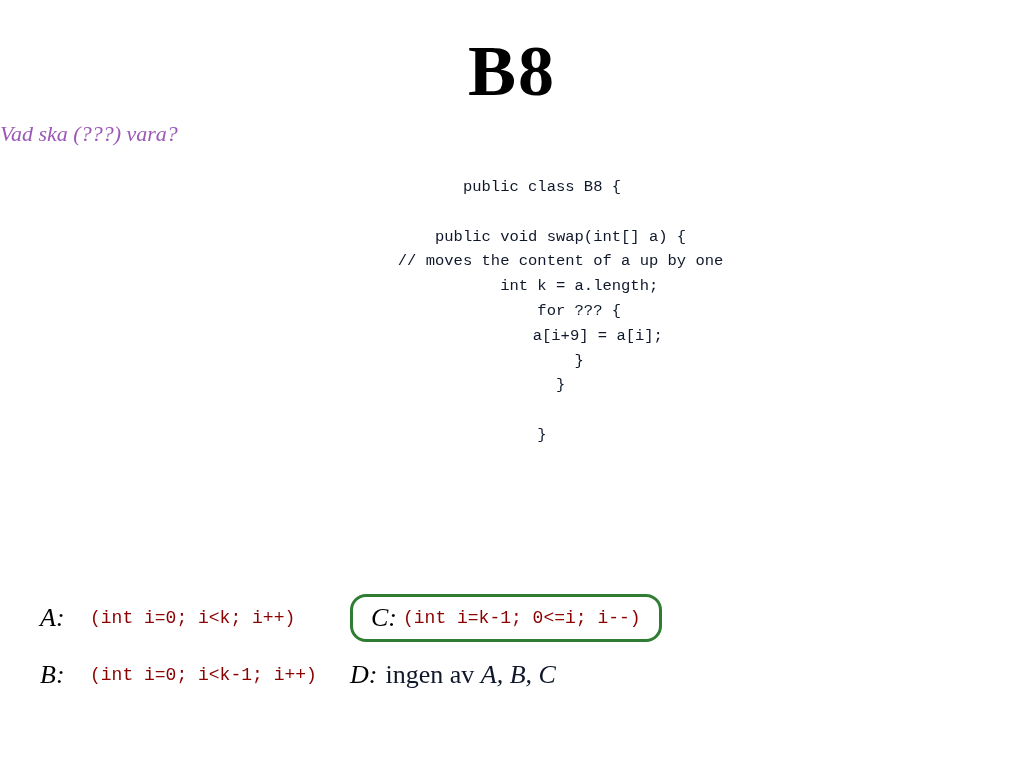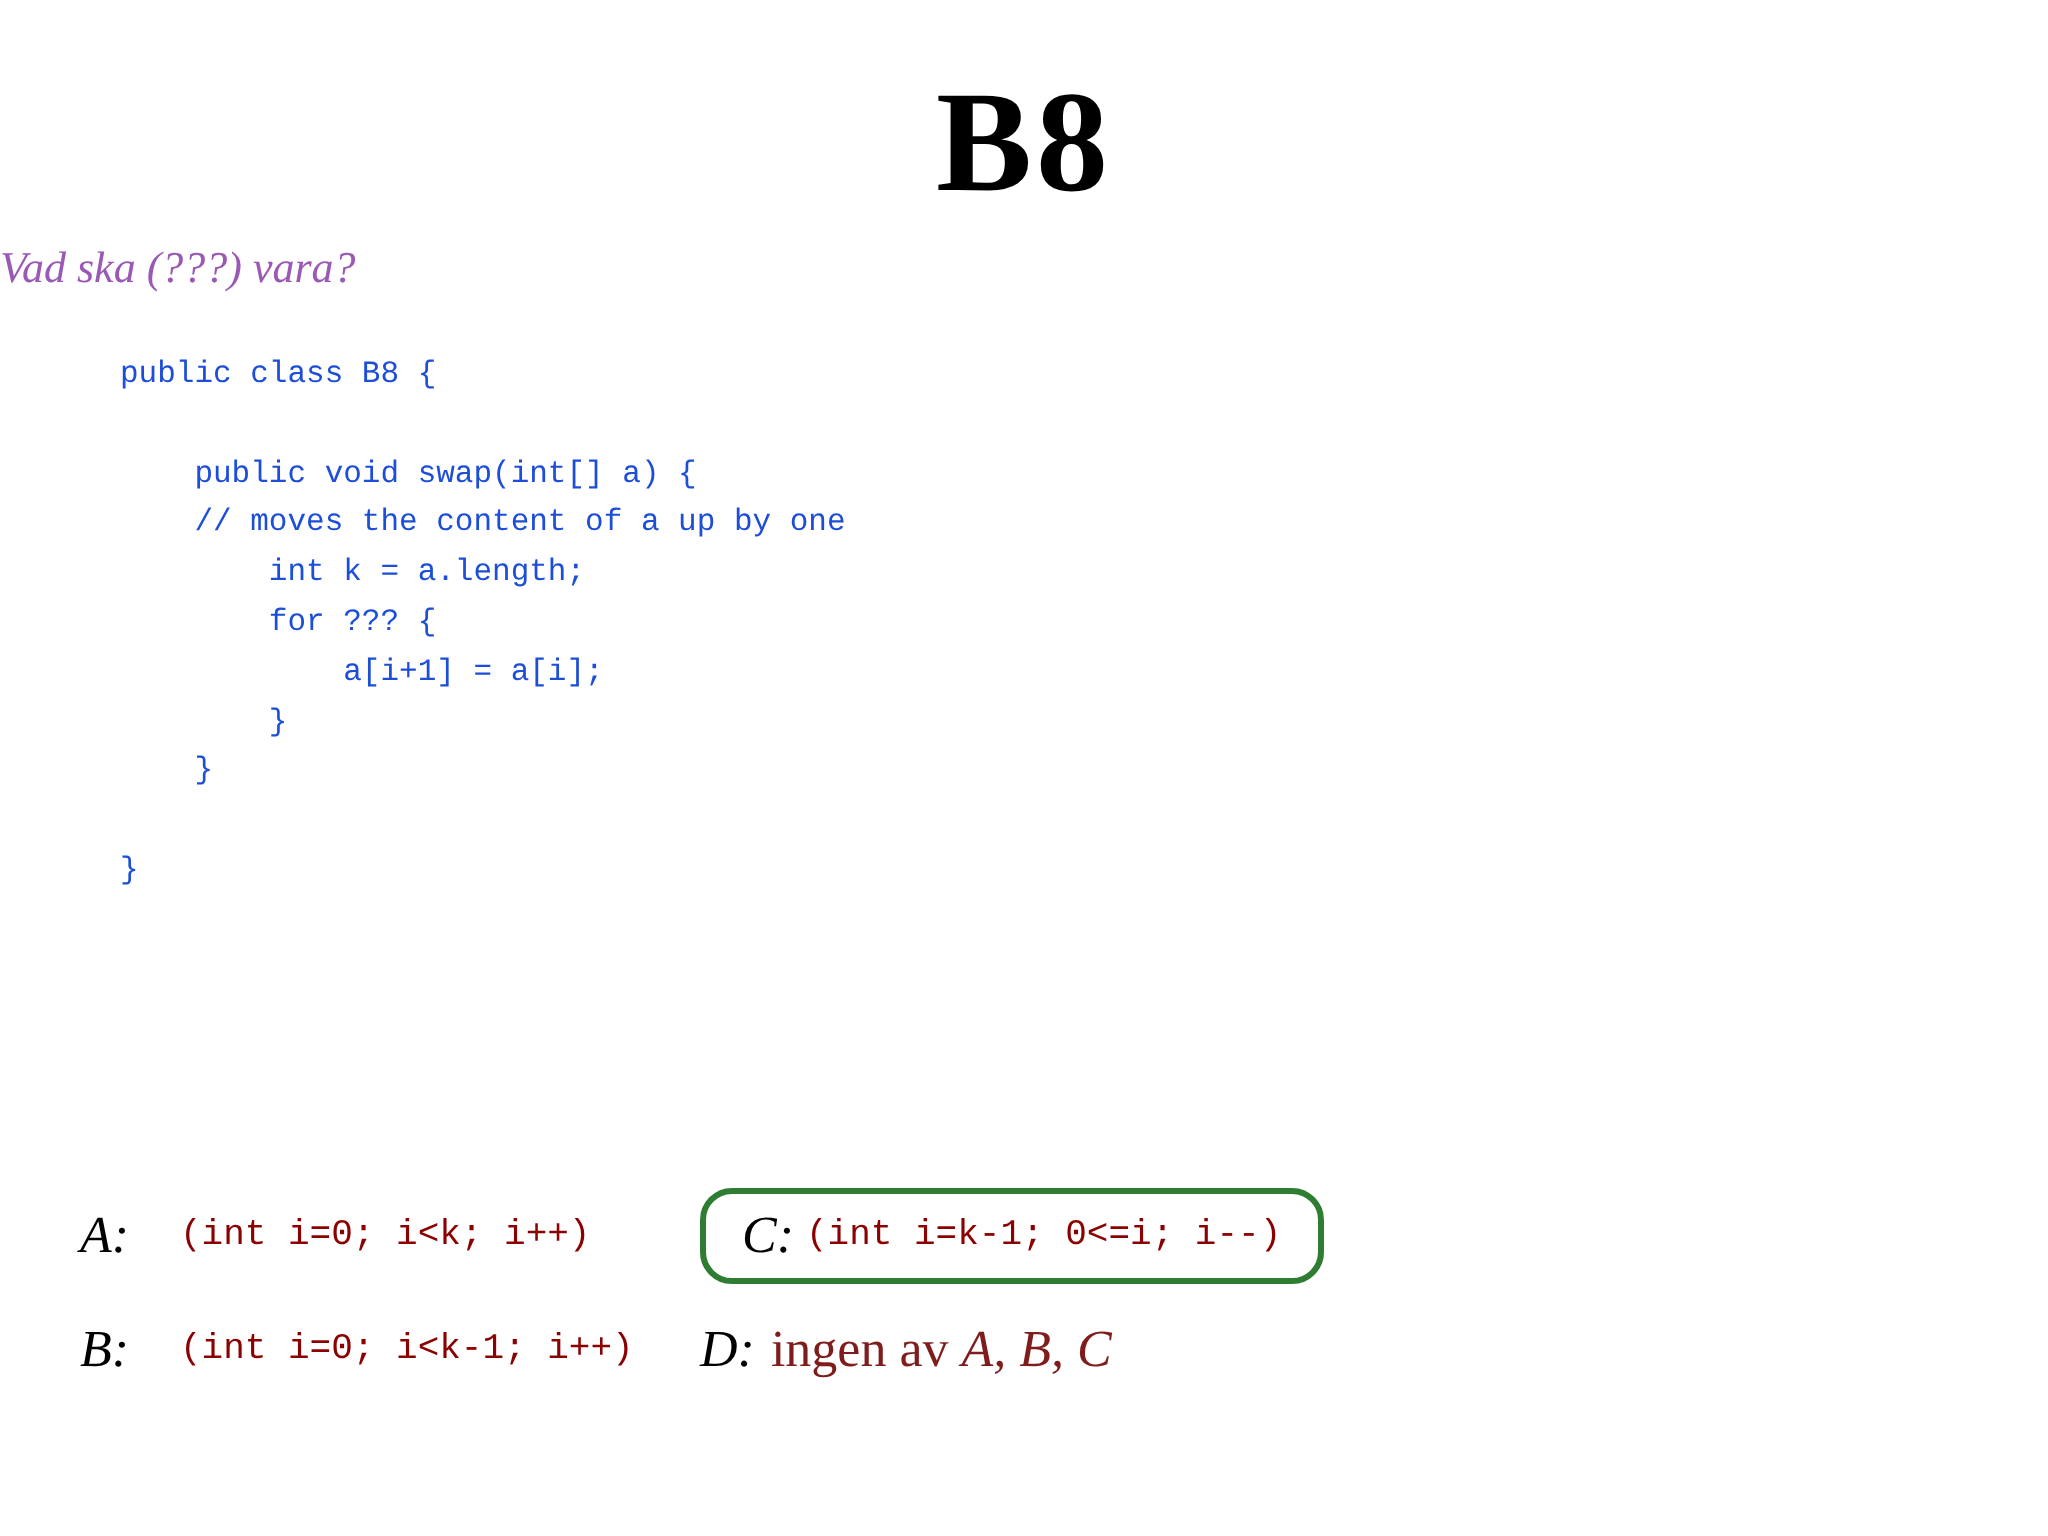--- a/index.html
+++ b/index.html
@@ -40,22 +40,23 @@
       font-style: italic;
       margin-top: 8px;
       font-family: 'Times New Roman', Times, serif;
     }
 
     .code-block {
       margin-top: 28px;
       margin-left: 60px;
       font-family: 'Courier New', Courier, monospace;
       font-size: 15.5px;
-      color: #1d4ed8;
+      color: #0f172a;
       line-height: 1.6;
+      text-align: center;
     }
 
     .code-line {
       white-space: pre;
     }
 
     .answers-section {
       position: absolute;
       bottom: 60px;
       left: 40px;
@@ -116,21 +117,21 @@
     .answer-d-label {
       font-style: italic;
       font-size: 26px;
       color: #000000;
       font-family: 'Times New Roman', Times, serif;
       margin-right: 8px;
     }
 
     .answer-d-text {
       font-size: 26px;
-      color: #7f1d1d;
+      color: #0f172a;
       font-family: 'Times New Roman', Times, serif;
       text-align: right;
     }
 
     .answer-d-italic {
       font-style: italic;
     }
   </style>
 </head>
 <body>
@@ -140,21 +141,21 @@
   <h1 class="title">B8</h1>
   <div class="subtitle">Vad ska (???) vara?</div>
 
   <div class="code-block">
     <div class="code-line">public class B8 {</div>
     <div class="code-line">&nbsp;</div>
     <div class="code-line">    public void swap(int[] a) {</div>
     <div class="code-line">    // moves the content of a up by one</div>
     <div class="code-line">        int k = a.length;</div>
     <div class="code-line">        for ??? {</div>
-    <div class="code-line">            a[i+1] = a[i];</div>
+    <div class="code-line">            a[i+9] = a[i];</div>
     <div class="code-line">        }</div>
     <div class="code-line">    }</div>
     <div class="code-line">&nbsp;</div>
     <div class="code-line">}</div>
   </div>
 
   <div class="answers-section">
 
     <div class="answers-row">
       <span class="answer-label">A:</span>

